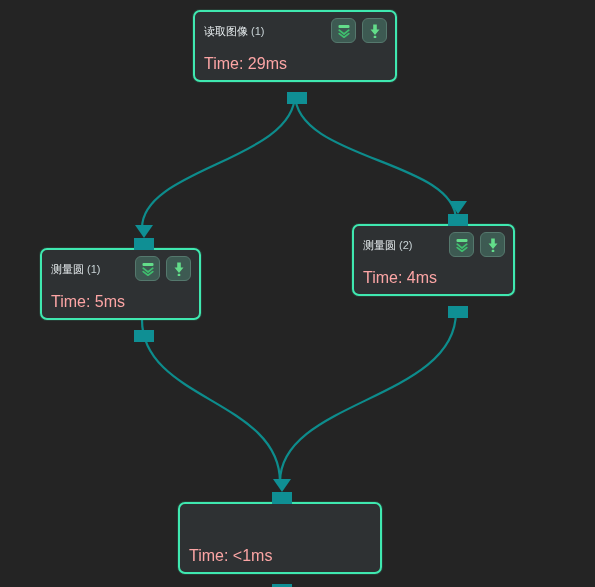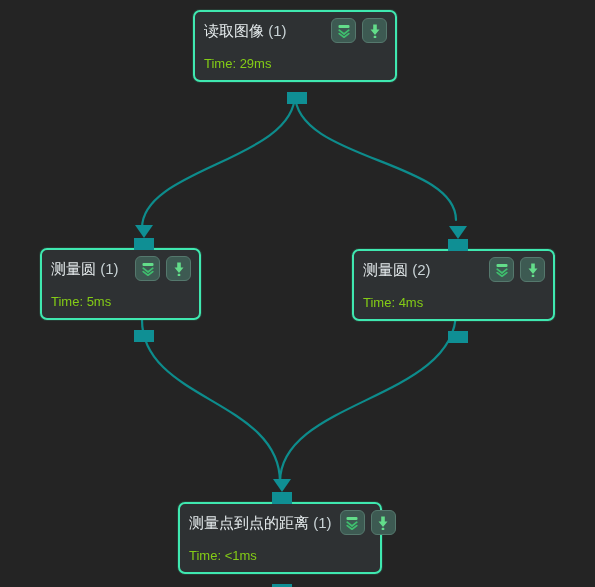--- a/index.html
+++ b/index.html
@@ -30,21 +30,21 @@
   }
   .node-head{
     display:flex;
     align-items:center;
     padding:7px 8px 0 9px;
     height:30px;
     box-sizing:border-box;
   }
   .node-title{
     color:#e8eef0;
-    font-size:15px;
+    font-size:11px;
     line-height:16px;
     white-space:nowrap;
     flex:0 0 auto;
   }
   .node-title .idx{color:#c9d3d6;}
   .node-btns{
     display:flex;
     gap:6px;
     margin-left:auto;
     padding-left:8px;
@@ -58,22 +58,22 @@
     box-sizing:border-box;
     cursor:pointer;
   }
   .ibtn.dl{background:#3d5a52;}
   .node-foot{
     padding:0 9px;
     position:absolute;
     left:0;bottom:9px;
   }
   .node-time{
-    color:#84cc16;
-    font-size:13px;
+    color:#fca5a5;
+    font-size:16px;
     line-height:15px;
     white-space:nowrap;
   }
   
   .port{
     position:absolute;
     width:0;height:0;
   }
   .port-rect{
     position:absolute;
@@ -163,21 +163,21 @@
     </div>
     <div class="port port-in" style="left:102px;top:0px;">
       <div class="port-tri"></div>
       <div class="port-rect"></div>
     </div>
     <div class="port port-out" style="left:102px;bottom:-12px;">
       <div class="port-rect"></div>
     </div>
   </div>
 
-  <div class="node" style="left:352px;top:249px;width:203px;height:72px;">
+  <div class="node" style="left:352px;top:224px;width:163px;height:72px;">
     <div class="node-head">
       <div class="node-title">
         <span>测量圆</span>
         <span class="idx">(2)</span>
       </div>
       <div class="node-btns">
         <div class="ibtn">
           <svg width="16" height="16" viewBox="0 0 16 16">
             <rect x="2.5" y="2" width="11" height="3" rx="1" fill="#63dd8a"></rect>
             <path d="M3.2 7.2 L8 11 L12.8 7.2" fill="none" stroke="#3fbf6e" stroke-width="1.7" stroke-linecap="round" stroke-linejoin="round"></path>
@@ -198,41 +198,20 @@
     <div class="port port-in" style="left:104px;top:0px;">
       <div class="port-tri"></div>
       <div class="port-rect"></div>
     </div>
     <div class="port port-out" style="left:104px;bottom:-12px;">
       <div class="port-rect"></div>
     </div>
   </div>
 
   <div class="node" style="left:178px;top:502px;width:204px;height:72px;">
-    <div class="node-head">
-      <div class="node-title">
-        <span>测量点到点的距离</span>
-        <span class="idx">(1)</span>
-      </div>
-      <div class="node-btns">
-        <div class="ibtn">
-          <svg width="16" height="16" viewBox="0 0 16 16">
-            <rect x="2.5" y="2" width="11" height="3" rx="1" fill="#63dd8a"></rect>
-            <path d="M3.2 7.2 L8 11 L12.8 7.2" fill="none" stroke="#3fbf6e" stroke-width="1.7" stroke-linecap="round" stroke-linejoin="round"></path>
-            <path d="M3.2 10.6 L8 14.2 L12.8 10.6" fill="none" stroke="#3fbf6e" stroke-width="1.7" stroke-linecap="round" stroke-linejoin="round"></path>
-          </svg>
-        </div>
-        <div class="ibtn dl">
-          <svg width="16" height="16" viewBox="0 0 16 16">
-            <path d="M6.2 1.6 h3.6 v5.0 h2.7 L8 12.0 L3.5 6.6 h2.7 z" fill="#63dd8a"></path>
-            <rect x="6.7" y="12.8" width="2.6" height="2.2" rx="0.6" fill="#63dd8a"></rect>
-          </svg>
-        </div>
-      </div>
-    </div>
     <div class="node-foot">
       <div class="node-time">Time: &lt;1ms</div>
     </div>
     <div class="port port-in" style="left:102px;top:0px;">
       <div class="port-tri"></div>
       <div class="port-rect"></div>
     </div>
     <div class="port port-out" style="left:102px;bottom:-12px;">
       <div class="port-rect"></div>
     </div>

